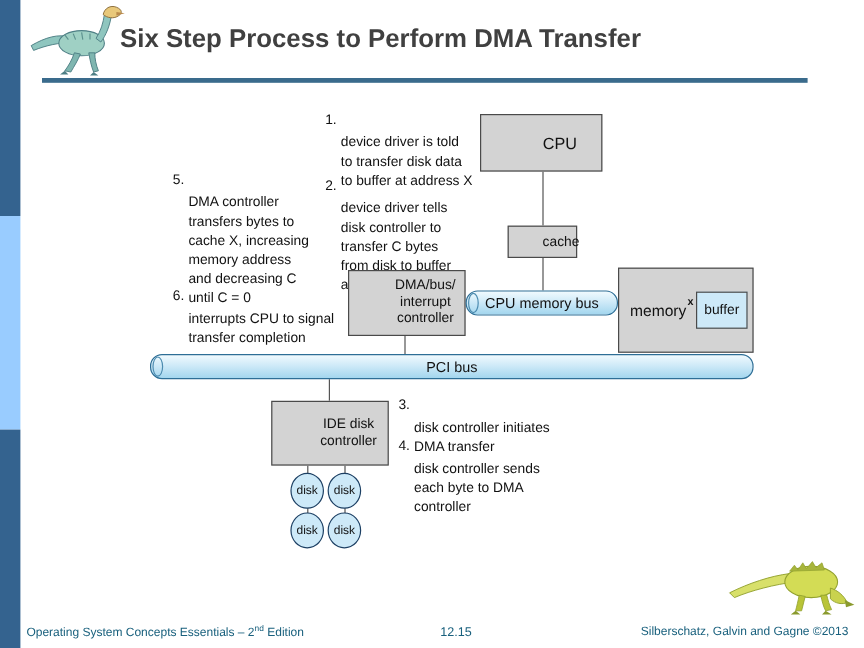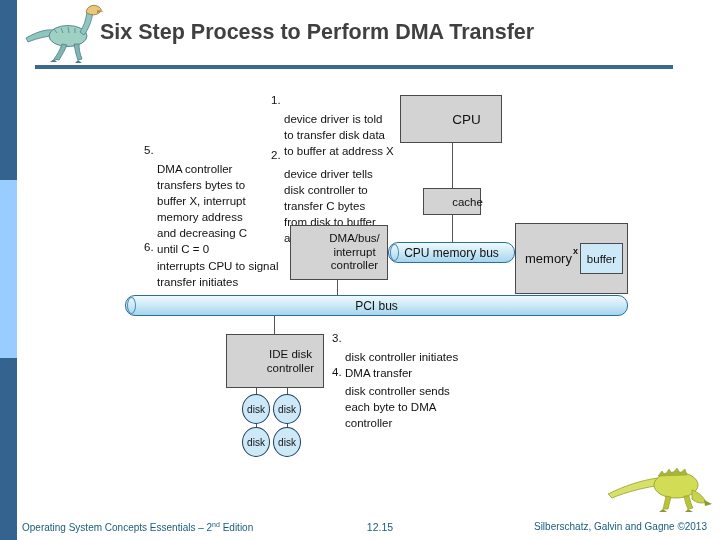--- a/index.html
+++ b/index.html
@@ -134,31 +134,31 @@
       <div>disk controller sends</div>
       <div>each byte to DMA</div>
       <div>controller</div>
     </div>
 </div>
 <div class="step" style="left:144px;top:142px;">
   <span class="num">5.</span>
   <div class="lines">
       <div>DMA controller</div>
       <div>transfers bytes to</div>
-      <div>buffer X, interrupt</div>
+      <div>cache X, increasing</div>
       <div>memory address</div>
       <div>and decreasing C</div>
       <div>until C = 0</div>
     </div>
 </div>
 <div class="step" style="left:144px;top:239px;">
   <span class="num">6.</span>
   <div class="lines">
       <div>interrupts CPU to signal</div>
-      <div>transfer initiates</div>
+      <div>transfer completion</div>
     </div>
 </div>
 
 <div class="vline l-cpu-cache"></div>
 <div class="vline l-cache-bus"></div>
 <div class="vline l-dma-pci"></div>
 <div class="vline l-pci-ide"></div>
 <div class="vline l-d1"></div>
 <div class="vline l-d2"></div>
 <div class="vline l-d3"></div>

